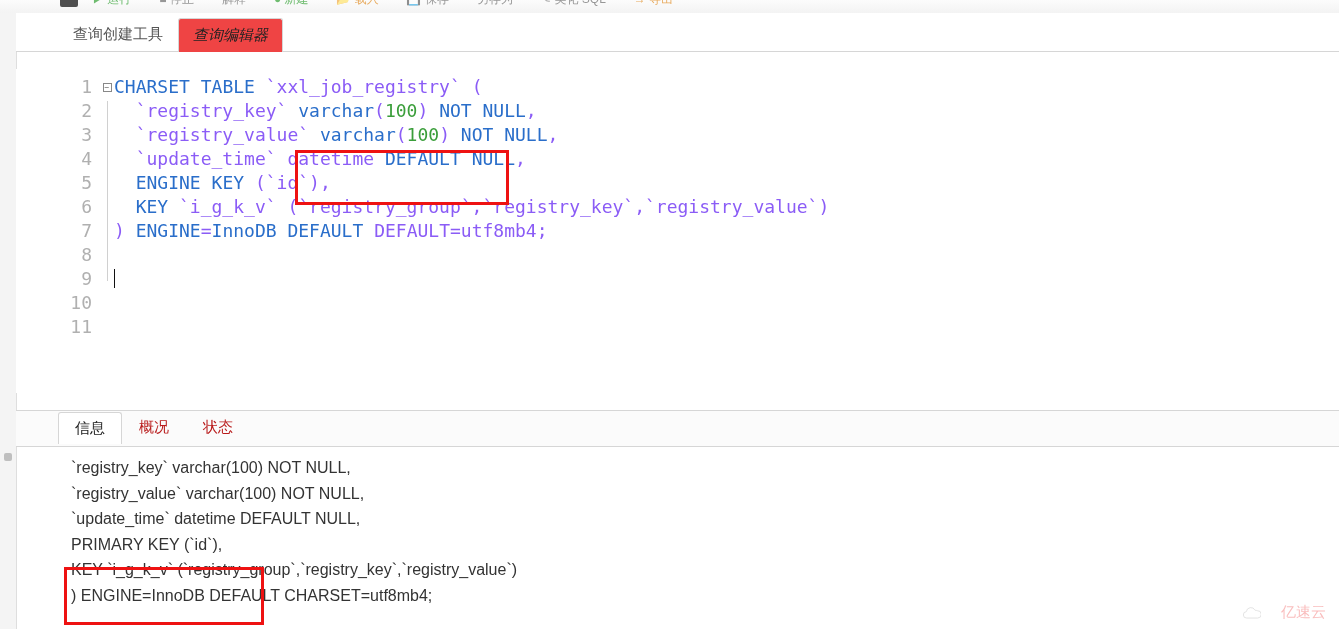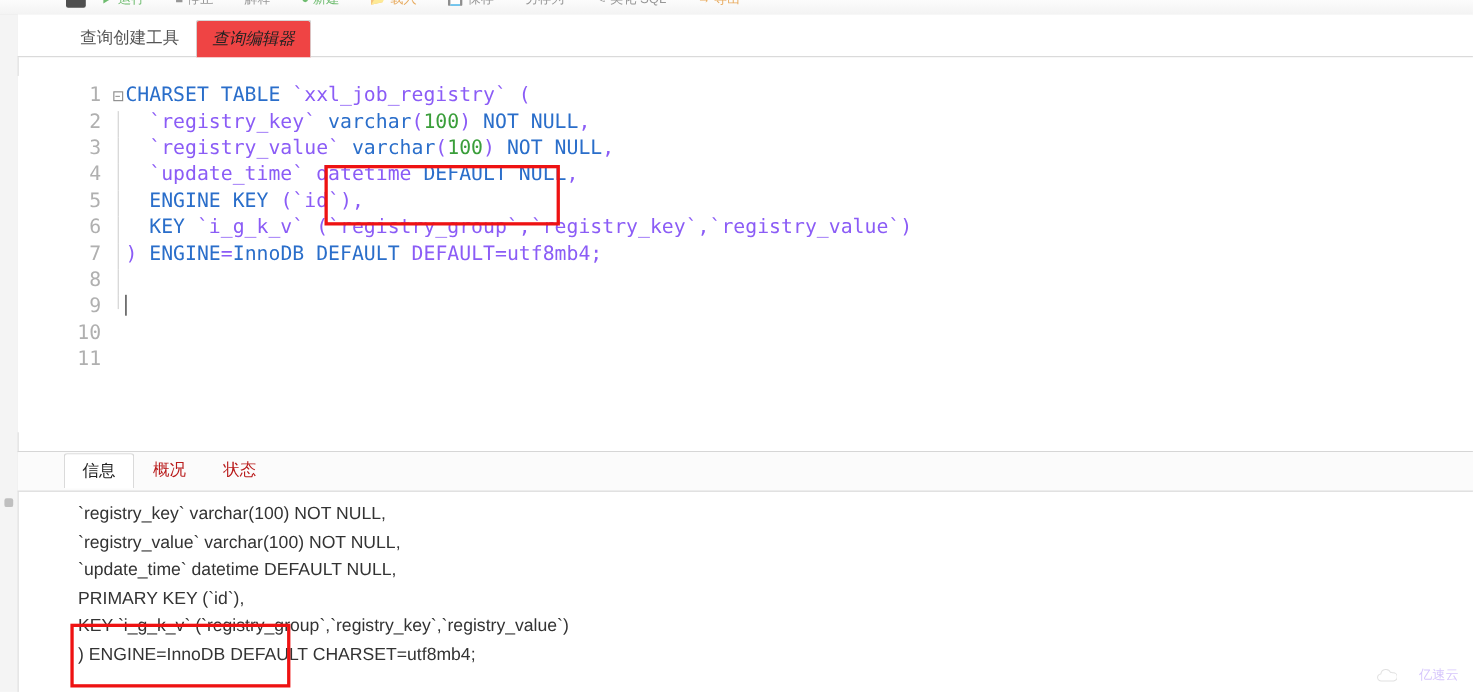--- a/index.html
+++ b/index.html
@@ -226,22 +226,22 @@
 
   
   .watermark {
     position: absolute;
     right: 13px;
     bottom: 7px;
     opacity: 0.35;
     display: flex;
     align-items: center;
     gap: 20px;
-    font-size: 12px;
-    color: #8b5cf6;
+    font-size: 15px;
+    color: #ef4444;
   }
   .watermark svg { width: 22px; height: 16px; }
 </style>
 </head>
 <body>
 
 <div class="shell">
 
   <div class="toolbar">
     <div class="stop-icon"></div>

